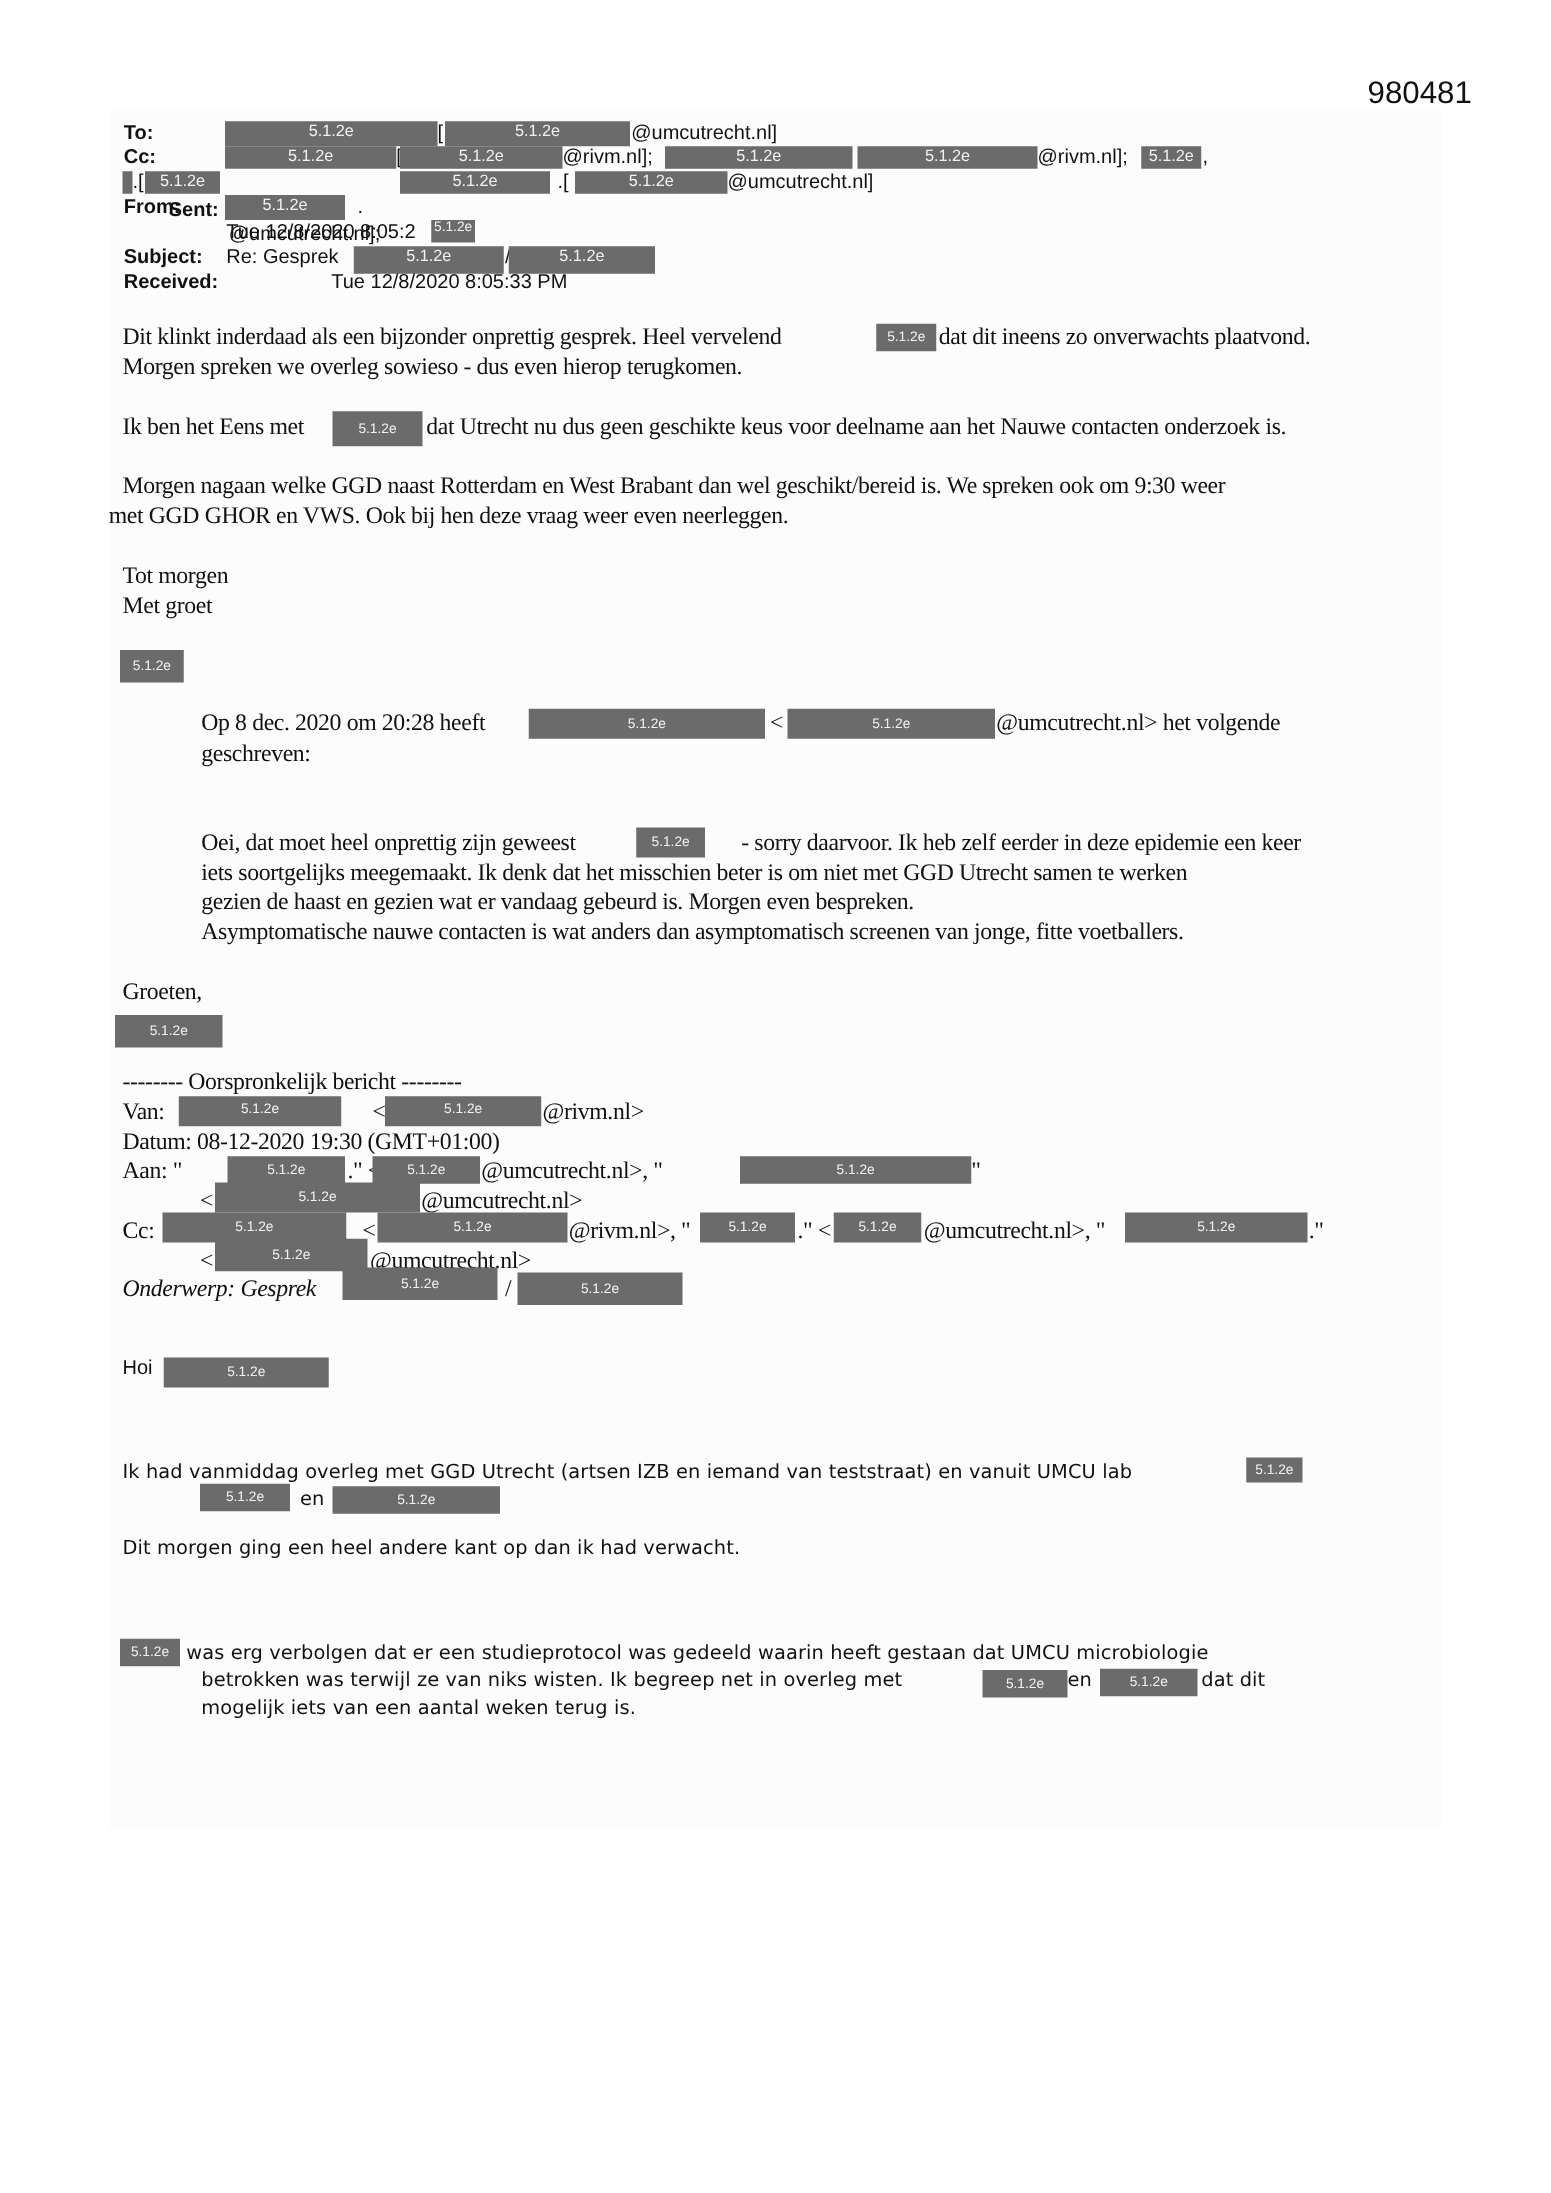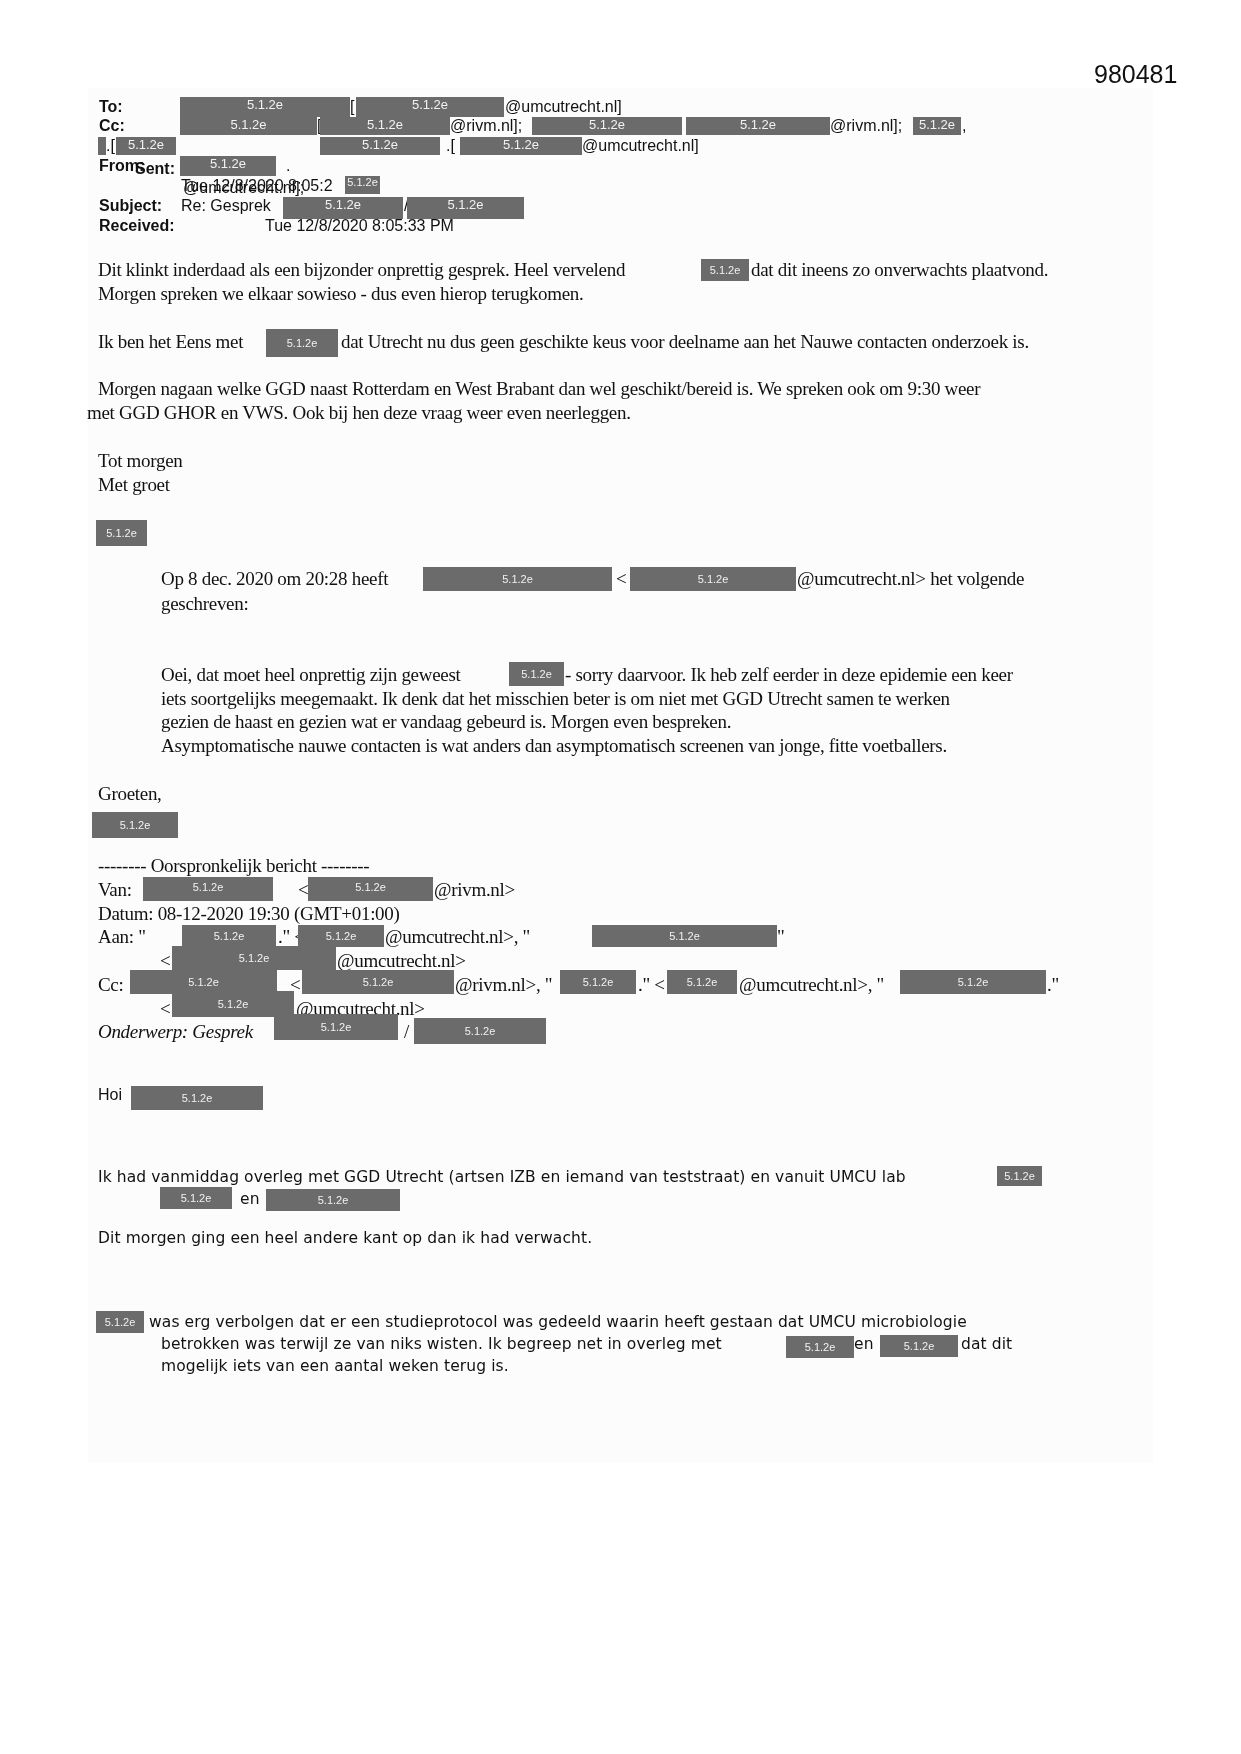--- a/index.html
+++ b/index.html
@@ -62,21 +62,21 @@
   <div class="red" style="left:407px;top:197px;width:117px;height:22px;">5.1.2e</div>
 
   <span class="abs hdr" style="left:99px;top:217px;"><b>Received:</b></span>
   <span class="abs hdr" style="left:265px;top:217px;">Tue 12/8/2020 8:05:33 PM</span>
 </div>
 
 <div>
   <span class="abs ser" style="left:98px;top:259px;">Dit klinkt inderdaad als een bijzonder onprettig gesprek. Heel vervelend</span>
   <div class="red sm" style="left:701px;top:259px;width:48px;height:22px;line-height:22px;">5.1.2e</div>
   <span class="abs ser" style="left:751px;top:259px;">dat dit ineens zo onverwachts plaatvond.</span>
-  <span class="abs ser" style="left:98px;top:283px;">Morgen spreken we elkaar sowieso - dus even hierop terugkomen.</span>
+  <span class="abs ser" style="left:98px;top:283px;">Morgen spreken we overleg sowieso - dus even hierop terugkomen.</span>
 
   <span class="abs ser" style="left:98px;top:331px;">Ik ben het Eens met</span>
   <div class="red sm" style="left:266px;top:329px;width:72px;height:28px;line-height:28px;">5.1.2e</div>
   <span class="abs ser" style="left:341px;top:331px;">dat Utrecht nu dus geen geschikte keus voor deelname aan het Nauwe contacten onderzoek is.</span>
 
   <span class="abs ser" style="left:98px;top:378px;"> Morgen nagaan welke GGD naast Rotterdam en West Brabant dan wel geschikt/bereid is. We spreken ook om 9:30 weer</span>
   <span class="abs ser" style="left:87px;top:402px;">met GGD GHOR en VWS. Ook bij hen deze vraag weer even neerleggen.</span>
 
   <span class="abs ser" style="left:98px;top:450px;">Tot morgen</span>
   <span class="abs ser" style="left:98px;top:474px;">Met groet</span>
@@ -87,21 +87,21 @@
 <div>
   <span class="abs ser" style="left:161px;top:568px;">Op 8 dec. 2020 om 20:28 heeft</span>
   <div class="red sm" style="left:423px;top:567px;width:189px;height:24px;line-height:24px;">5.1.2e</div>
   <span class="abs ser" style="left:616px;top:568px;">&lt;</span>
   <div class="red sm" style="left:630px;top:567px;width:166px;height:24px;line-height:24px;">5.1.2e</div>
   <span class="abs ser" style="left:797px;top:568px;">@umcutrecht.nl&gt; het volgende</span>
   <span class="abs ser" style="left:161px;top:593px;">geschreven:</span>
 
   <span class="abs ser" style="left:161px;top:664px;"> Oei, dat moet heel onprettig zijn geweest</span>
   <div class="red sm" style="left:509px;top:662px;width:55px;height:24px;line-height:24px;">5.1.2e</div>
-  <span class="abs ser" style="left:565px;top:664px;">- sorry daarvoor. Ik heb zelf eerder in deze epidemie een keer</span>
+  <span class="abs ser" style="left:565px;top:664px;padding-left:28px;">- sorry daarvoor. Ik heb zelf eerder in deze epidemie een keer</span>
   <span class="abs ser" style="left:161px;top:688px;">iets soortgelijks meegemaakt. Ik denk dat het misschien beter is om niet met GGD Utrecht samen te werken</span>
   <span class="abs ser" style="left:161px;top:711px;">gezien de haast en gezien wat er vandaag gebeurd is. Morgen even bespreken.</span>
   <span class="abs ser" style="left:161px;top:735px;">Asymptomatische nauwe contacten is wat anders dan asymptomatisch screenen van jonge, fitte voetballers.</span>
 </div>
 
 <span class="abs ser" style="left:98px;top:783px;">Groeten,</span>
 <div class="red sm" style="left:92px;top:812px;width:86px;height:26px;line-height:26px;">5.1.2e</div>
 
 <div>
   <span class="abs ser" style="left:98px;top:855px;">-------- Oorspronkelijk bericht --------</span>

